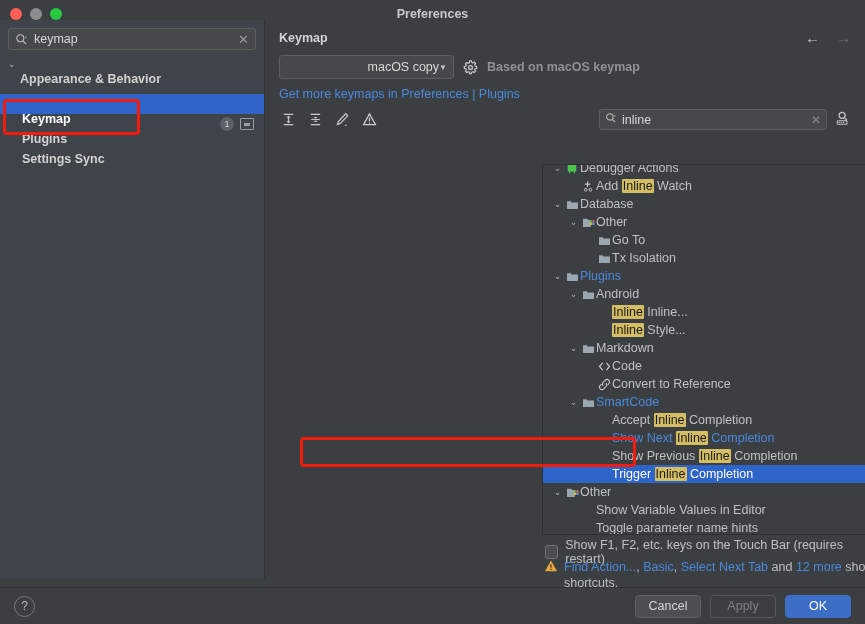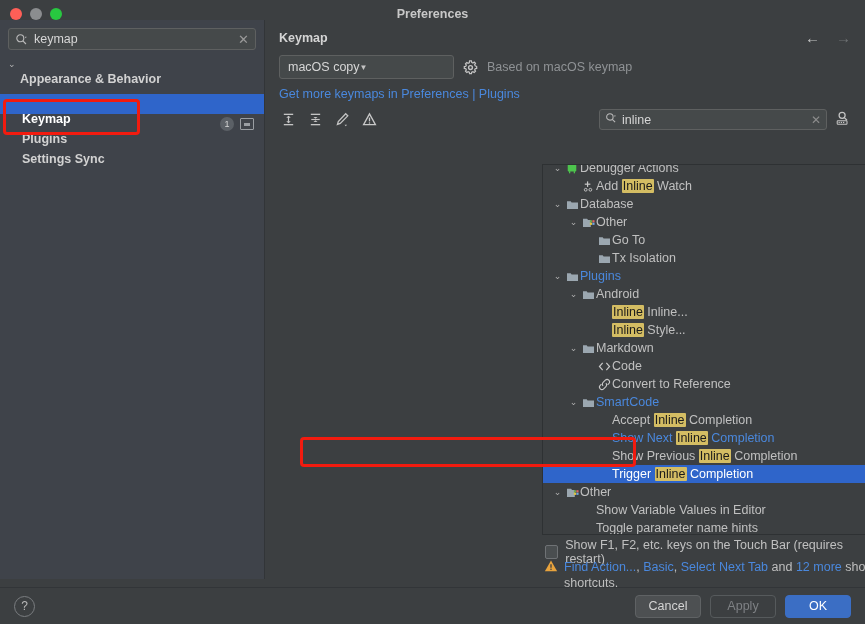--- a/index.html
+++ b/index.html
@@ -88,27 +88,27 @@
     padding:10px 14px 0 14px;
   }
   .main-title{font-size:12.5px;font-weight:bold;color:#d4d4d4;}
   .navarrows{display:flex;gap:16px;align-items:center;}
   .navarrows span{font-size:15px;line-height:1;cursor:pointer;}
   .arr-back{color:#c6c6c6;}
   .arr-fwd{color:#6f7274;}
   .km-row{display:flex;align-items:center;padding:10px 14px 0 14px;gap:9px;}
   .combo{
     width:175px;height:24px;background:#45494a;border:1px solid #5e6060;border-radius:3px;
-    display:flex;align-items:center;justify-content:flex-start;
+    display:flex;align-items:center;justify-content:flex-end;
     padding:0 6px 0 8px;box-sizing:border-box;color:#d6d6d6;font-size:12.5px;
     cursor:pointer;
   }
   .combo .caret{font-size:8px;color:#c3c3c3;}
   .gear{cursor:pointer;display:flex;align-items:center;}
-  .based{color:#8f9295;font-size:12.5px;}
+  .based{color:#8f9295;font-size:12.5px;font-weight:bold;}
   .link{color:#4a88dd;font-size:12.5px;}
   .getmore{padding:8px 14px 0 14px;}
   .getmore a{color:#4a88dd;text-decoration:none;cursor:pointer;}
   .toolbar{
     display:flex;align-items:center;justify-content:space-between;
     padding:8px 14px 6px 14px;
   }
   .tb-icons{display:flex;align-items:center;gap:9px;}
   .tb-icons .ti{width:18px;height:18px;display:flex;align-items:center;justify-content:center;cursor:pointer;}
   .tb-right{display:flex;align-items:center;gap:8px;}

